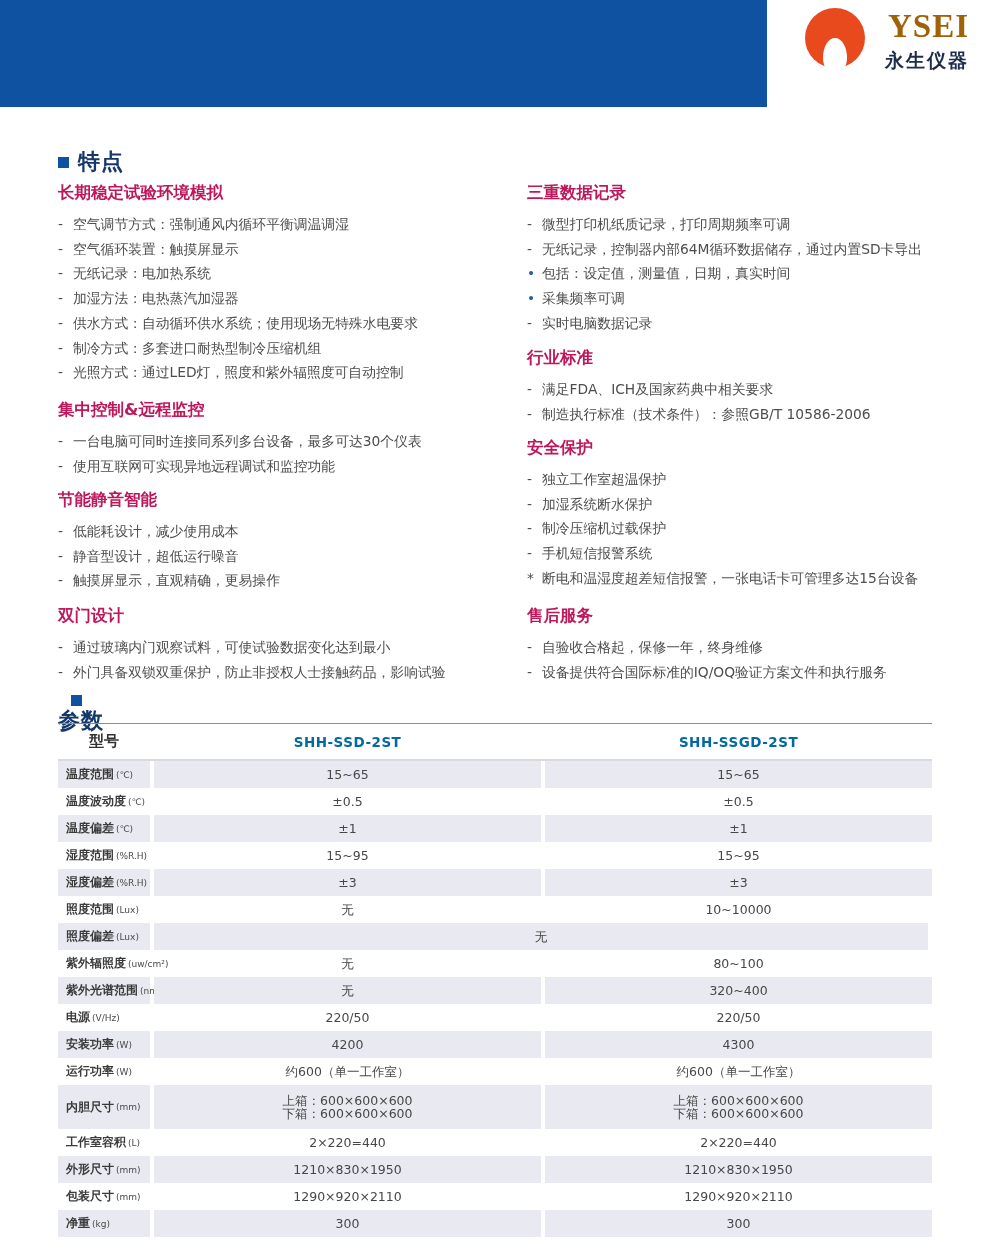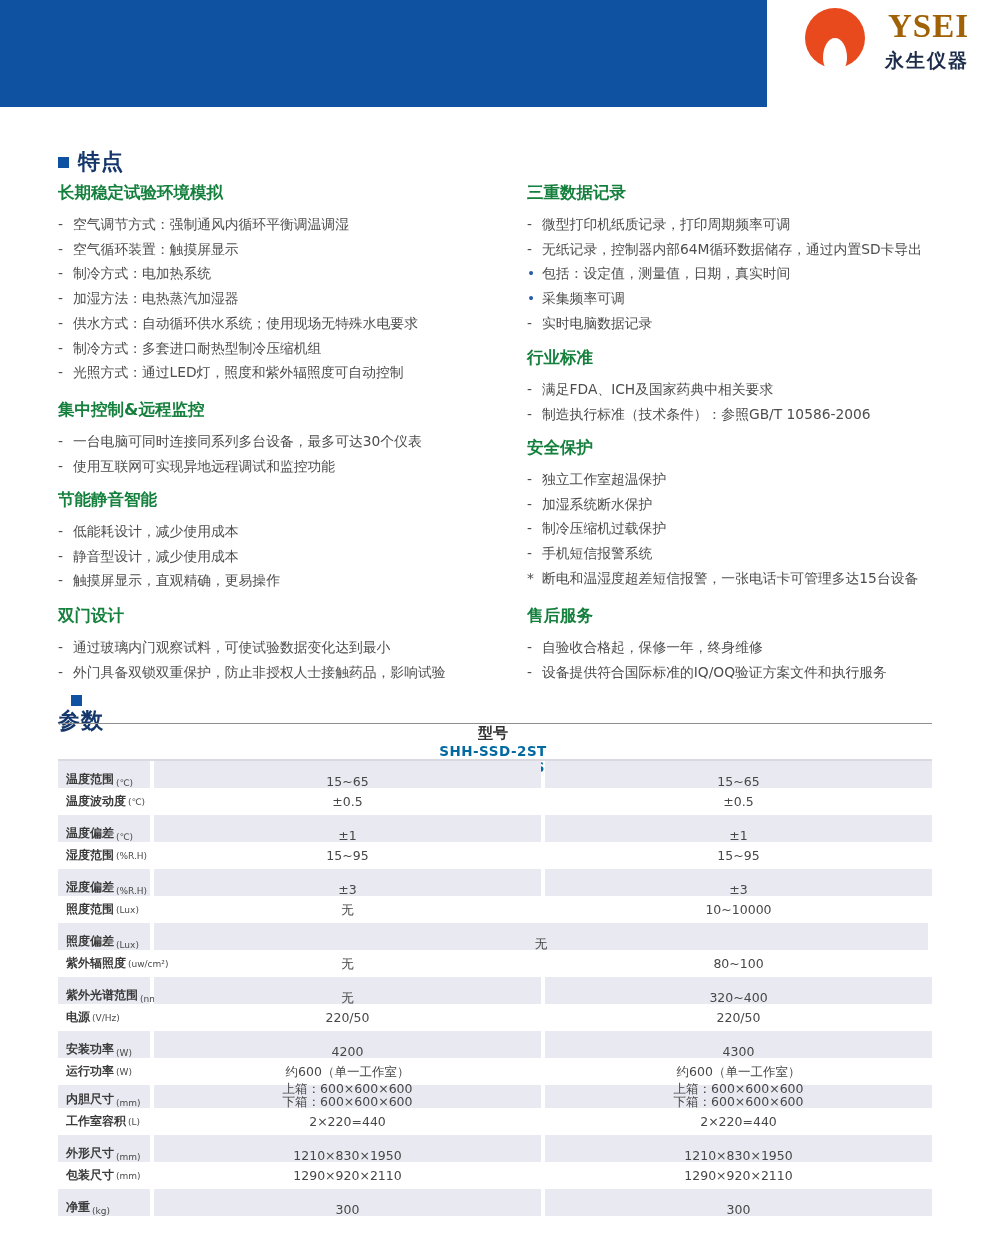--- a/index.html
+++ b/index.html
@@ -21,38 +21,38 @@
 
   
   .section-title { position:absolute; display:flex; align-items:center; }
   .section-title .sq { width:11px; height:11px; background:#0e52a1; margin-right:9px; }
   .section-title .tx { font-size:22px; font-weight:bold; color:#15376b; letter-spacing:1px; }
   #title-features { left:58px; top:147px; }
   #title-specs    { left:58px; top:695px;flex-direction:column; }
 
   
   .fgroup { position:absolute; width:428px; }
-  .fheading { font-size:16.5px; font-weight:bold; color:#15803d; line-height:20px; margin-bottom:9px; }
+  .fheading { font-size:16.5px; font-weight:bold; color:#be185d; line-height:20px; margin-bottom:9px; }
   .fitem { display:flex; line-height:24.7px; font-size:13.8px; color:#4d4d4d; }
   .fmark { width:15px; flex:none; }
   .fmark.dot { color:#2a5dab; }
   .ftext { flex:1; }
 
   
   .spec-table { position:absolute; left:58px; top:723px; width:874px; border-top:1px solid #8f8f8f; }
-  .thead { display:flex; height:37px; align-items:center; border-bottom:2px solid #d9d9df;flex-direction:column; }
+  .thead { display:flex; height:37px; align-items:center; border-bottom:2px solid #d9d9df; }
   .cell { height:100%; display:flex; align-items:center; }
   .c-label { width:92px; padding-left:8px; margin-right:4px; }
   .c-val { flex:1; justify-content:center; text-align:center; margin-right:4px; }
   .c-val.last { margin-right:0; }
   .h-label { font-size:15px; font-weight:bold; color:#333333; justify-content:center; padding-left:0; }
   .h-model { font-size:13.5px; font-weight:bold; color:#0369a1; letter-spacing:0.5px; }
   .trow { display:flex; height:27px; font-size:12.5px; }
-  .trow.tall { height:23px; }
-  .trow.shaded .cell { background:#e9e9f1;align-items:flex-end; }
+  .trow.tall { height:44px; }
+  .trow.shaded .cell { background:#e9e9f1; }
   .trow .c-label { font-size:12px; font-weight:bold; color:#3b3b3b; white-space:nowrap; }
   .trow .c-val { color:#474747; }
   .unit { font-size:9px; font-weight:normal; color:#4a4a4a; margin-left:2px; }
   .vwrap { display:inline-block; text-align:center; white-space:pre-line; line-height:13px; }
 </style>
 </head>
 <body>
 
 <div class="page">
 
@@ -73,21 +73,21 @@
         <div class="fitem">
           <span class="fmark">-</span>
           <span class="ftext">空气调节方式：强制通风内循环平衡调温调湿</span>
         </div>
         <div class="fitem">
           <span class="fmark">-</span>
           <span class="ftext">空气循环装置：触摸屏显示</span>
         </div>
         <div class="fitem">
           <span class="fmark">-</span>
-          <span class="ftext">制冷方式：电加热系统</span>
+          <span class="ftext">无纸记录：电加热系统</span>
         </div>
         <div class="fitem">
           <span class="fmark">-</span>
           <span class="ftext">加湿方法：电热蒸汽加湿器</span>
         </div>
         <div class="fitem">
           <span class="fmark">-</span>
           <span class="ftext">供水方式：自动循环供水系统；使用现场无特殊水电要求</span>
         </div>
         <div class="fitem">
@@ -111,21 +111,21 @@
         </div>
       </div>
       <div class="fgroup" style="left: 58px; top: 490px;">
         <div class="fheading">节能静音智能</div>
         <div class="fitem">
           <span class="fmark">-</span>
           <span class="ftext">低能耗设计，减少使用成本</span>
         </div>
         <div class="fitem">
           <span class="fmark">-</span>
-          <span class="ftext">静音型设计，减少使用成本</span>
+          <span class="ftext">静音型设计，超低运行噪音</span>
         </div>
         <div class="fitem">
           <span class="fmark">-</span>
           <span class="ftext">触摸屏显示，直观精确，更易操作</span>
         </div>
       </div>
       <div class="fgroup" style="left: 58px; top: 606px;">
         <div class="fheading">双门设计</div>
         <div class="fitem">
           <span class="fmark">-</span>

